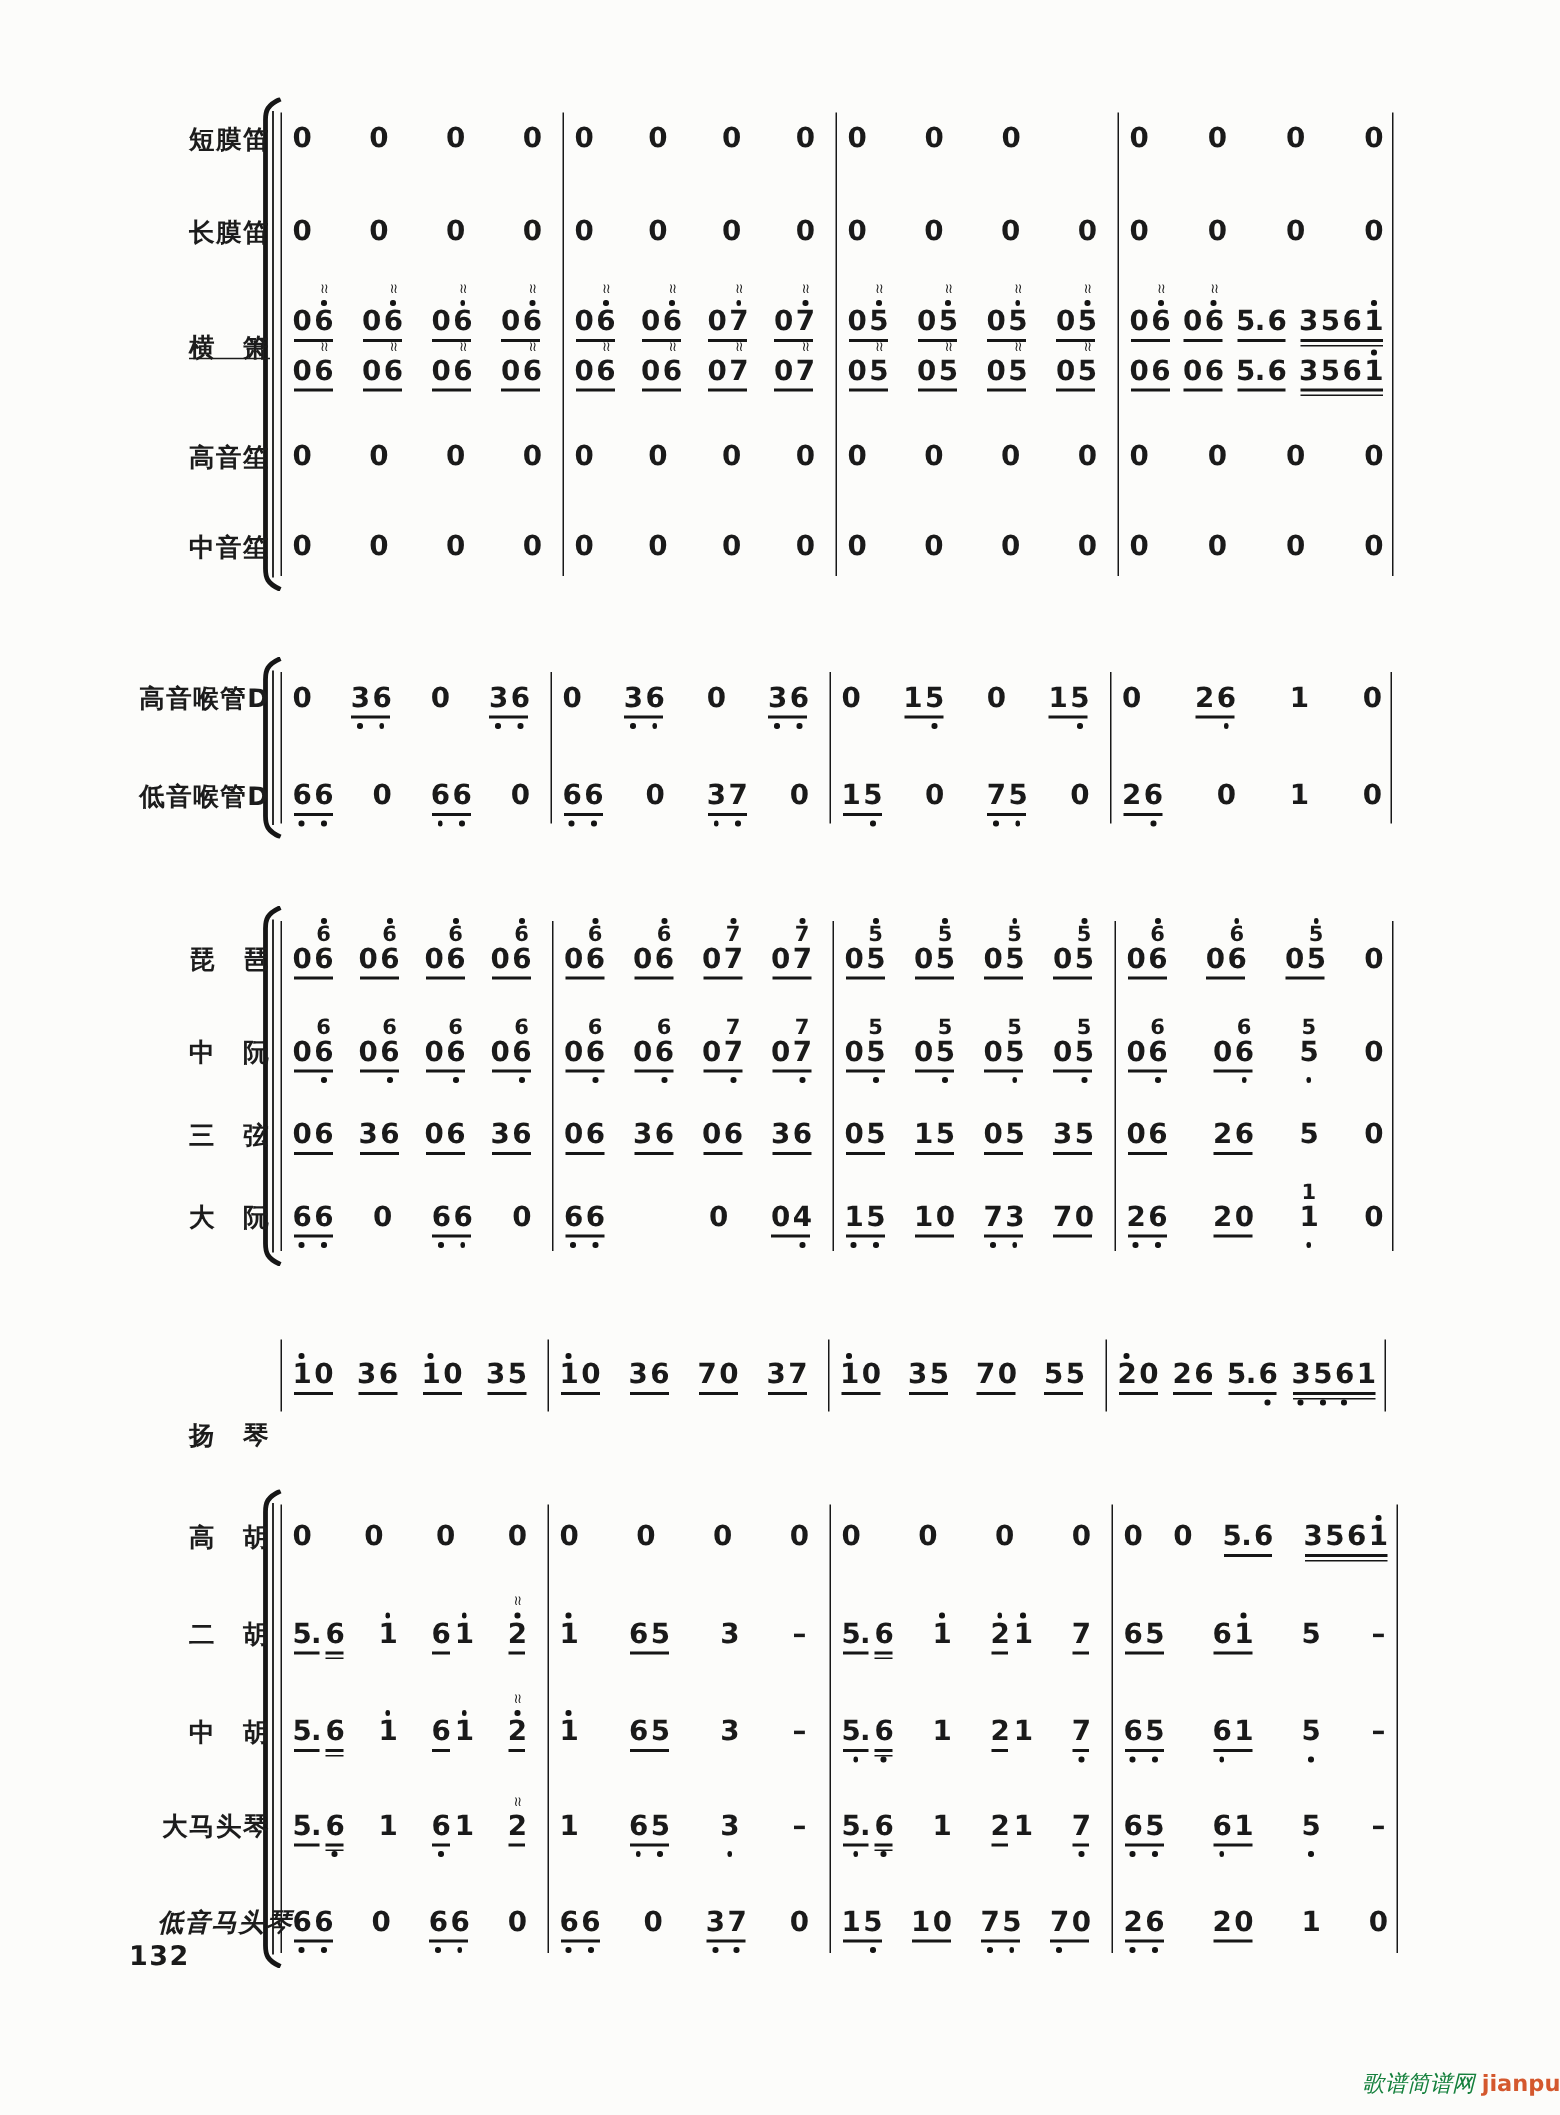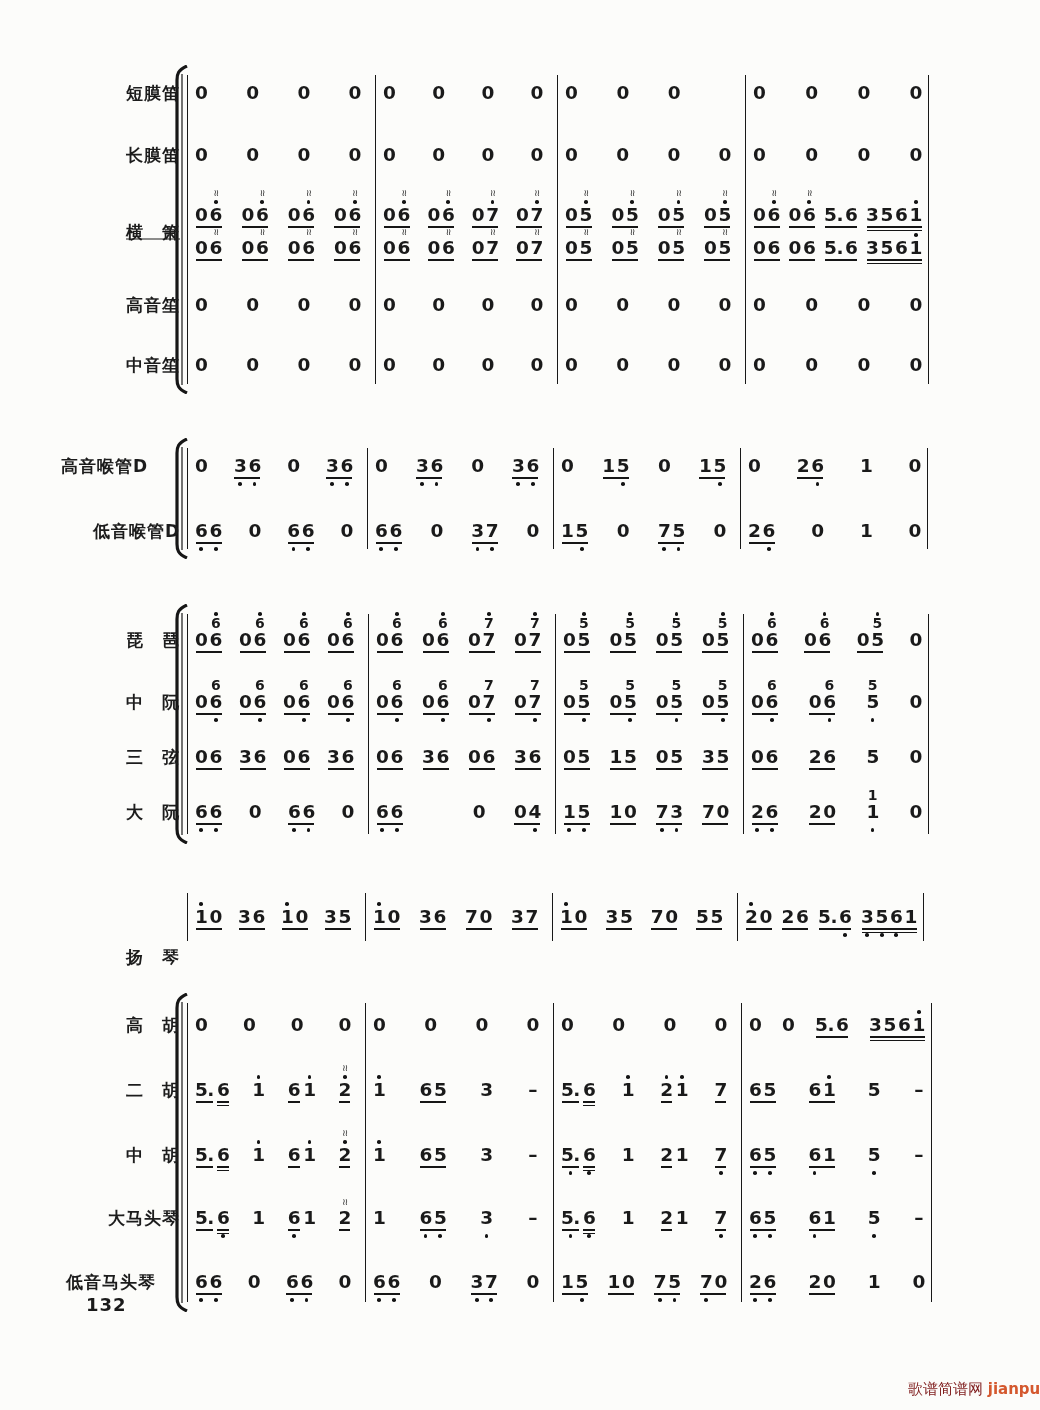--- a/index.html
+++ b/index.html
@@ -75,21 +75,21 @@
     font-family:"DejaVu Sans",sans-serif;
   }
   #page-number{
     position:absolute;left:86px;top:1294px;
     font-size:18px;font-weight:700;letter-spacing:1px;
   }
   #watermark{
     position:absolute;left:908px;top:1380px;
     font-size:15px;white-space:nowrap;
   }
-  #watermark .wm-cn{color:#7f1d1d;}
+  #watermark .wm-cn{color:#15803d;font-style:italic;}
   #watermark .wm-url{color:#d4582e;font-weight:600;}
 </style>
 </head>
 <body>
 
 <div id="page">
   <div id="score">
       <div class="barline" style="left: 187px; top: 75px; height: 309px;"></div>
       <div class="barline" style="left: 375px; top: 75px; height: 309px;"></div>
       <div class="barline" style="left: 557px; top: 75px; height: 309px;"></div>
@@ -1260,21 +1260,21 @@
       </div>
       <div class="barline" style="left: 187px; top: 448px; height: 101px;"></div>
       <div class="barline" style="left: 367px; top: 448px; height: 101px;"></div>
       <div class="barline" style="left: 553px; top: 448px; height: 101px;"></div>
       <div class="barline" style="left: 740px; top: 448px; height: 101px;"></div>
       <div class="barline" style="left: 927px; top: 448px; height: 101px;"></div>
       <svg class="brace-svg" width="24" height="121" style="left: 168px; top: 438px;">
         <path d="M19 1 C10 5,9 9,9 15 L9 106 C9 112,10 116,19 120" stroke="#161616" stroke-width="3.2" fill="none"></path>
         <line x1="14" y1="9" x2="14" y2="112" stroke="#161616" stroke-width="1.2"></line>
       </svg>
-      <div class="inst-label" style="top: 466px; right: 892px;">高音喉管D</div>
+      <div class="inst-label" style="top: 466px; right: 860px;">高音喉管D</div>
       <div class="measure" style="left: 195px; top: 432px; width: 158px;">
         <span class="beat">
           <span class="grp u0">
             <span class="note">
               <span class="za"></span>
               <span class="dg">0</span>
               <span class="zb"></span>
             </span>
           </span>
         </span>
@@ -3799,21 +3799,21 @@
         <span class="beat">
           <span class="grp u0">
             <span class="note">
               <span class="za"></span>
               <span class="dg">–</span>
               <span class="zb"></span>
             </span>
           </span>
         </span>
       </div>
-      <div class="inst-label" style="top: 1282px; right: 884px;">低音马头琴</div>
+      <div class="inst-label" style="top: 1282px; right: 845px; font-style: italic;">低音马头琴</div>
       <div class="measure" style="left: 195px; top: 1248px; width: 156px;">
         <span class="beat">
           <span class="grp u1">
             <span class="note">
               <span class="za"></span>
               <span class="dg">6</span>
               <span class="zb">
                 <i class="dt"></i>
               </span>
             </span>

